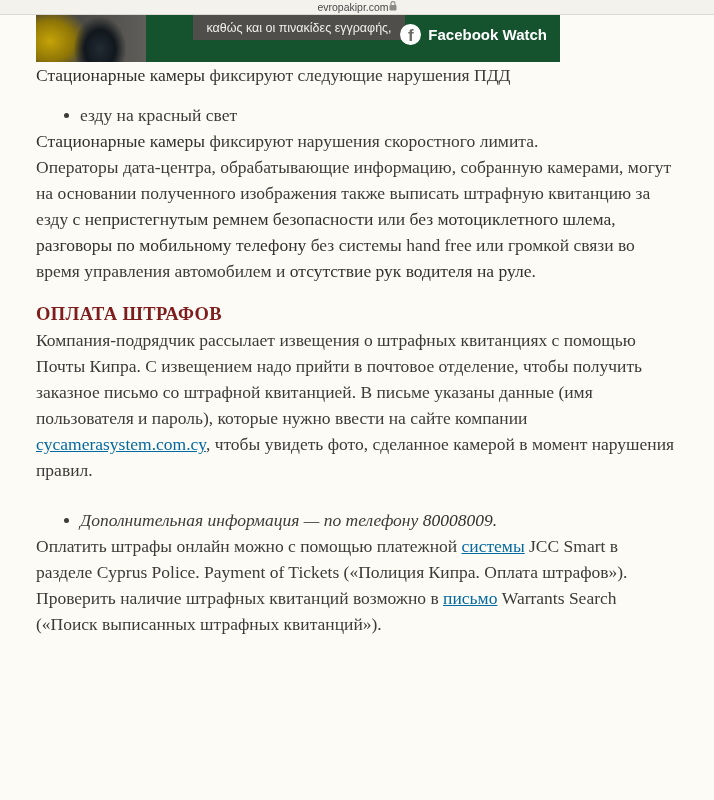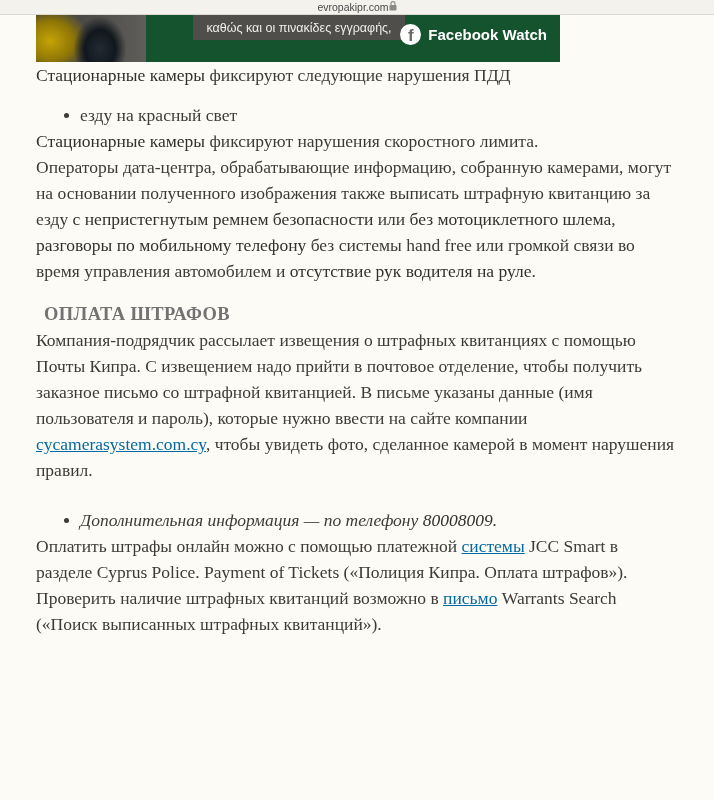--- a/index.html
+++ b/index.html
@@ -51,22 +51,22 @@
   .p-stationary { margin-top:22px; }
   .violations { list-style:none; margin:14px 0 0; padding:0 0 0 28px; }
   .violations li, .info-list li { position:relative; padding-left:16px; }
   .violations li::before, .info-list li::before {
     content:''; position:absolute; left:0; top:11px;
     width:5px; height:5px; border-radius:50%; background:#3d3b38;
   }
   .p-mobile { margin-top:10px; }
   .p-operators { margin-top:15px; }
   .heading-payment {
-    margin:17px 8px 0; font-size:18.5px; line-height:26px;
-    font-weight:bold; letter-spacing:0.4px; color:#737373;
+    margin:17px 0 0; font-size:18.5px; line-height:26px;
+    font-weight:bold; letter-spacing:0.4px; color:#7f1d1d;
   }
   .p-contractor { margin-top:14px; }
   .info-list { list-style:none; margin:24px 0 0; padding:0 0 0 28px; font-style:italic; }
   .p-online { margin-top:9px; }
   .b { font-weight:normal; color:#33312d; }
   .link { color:#0369a1; cursor:pointer;text-decoration:underline; }
 </style>
 </head>
 <body>
 

